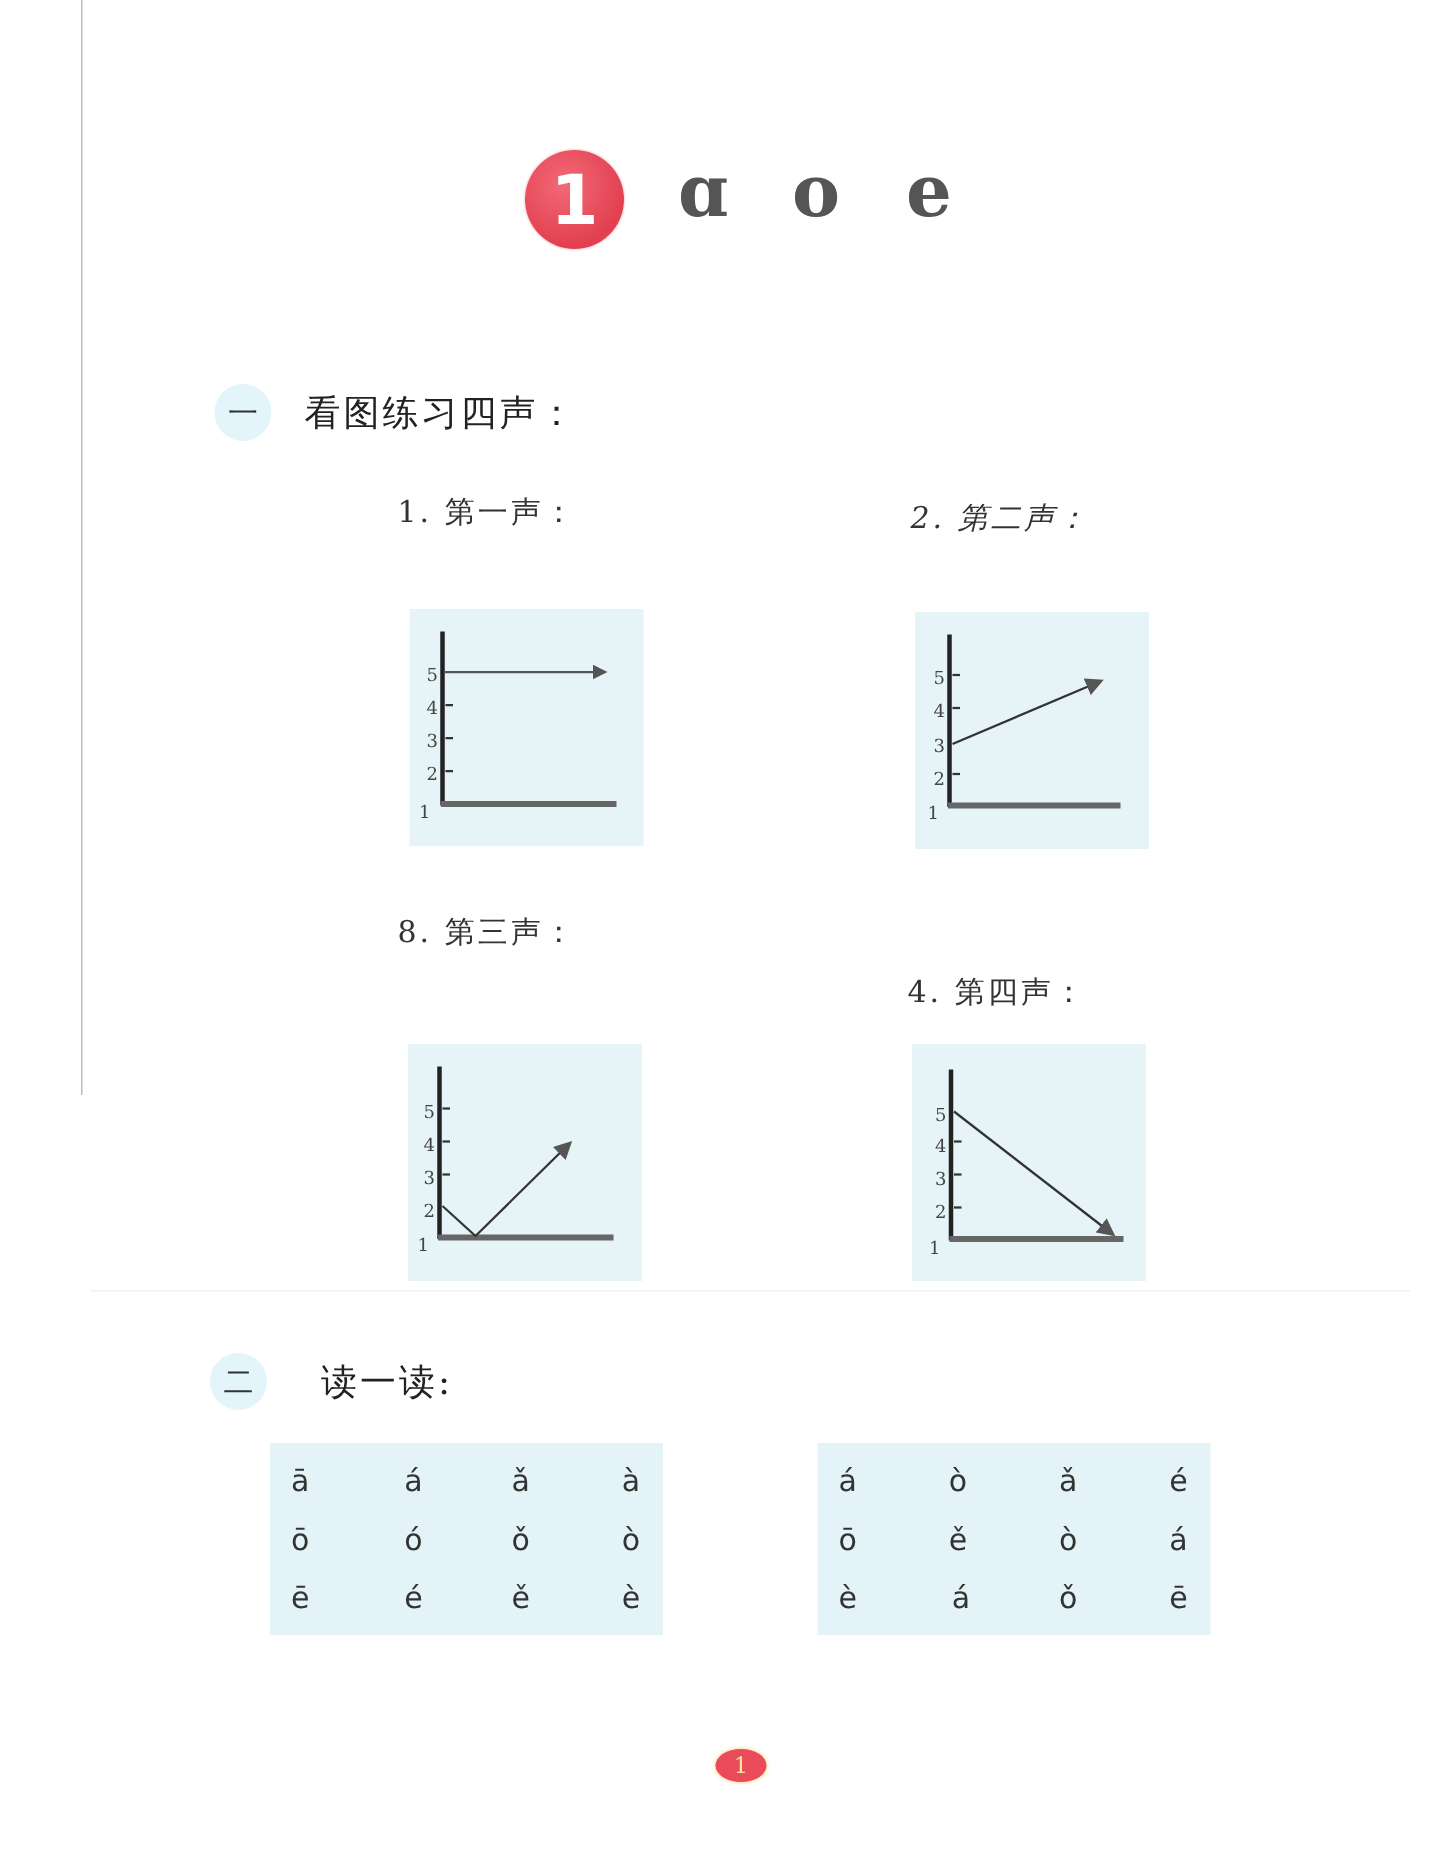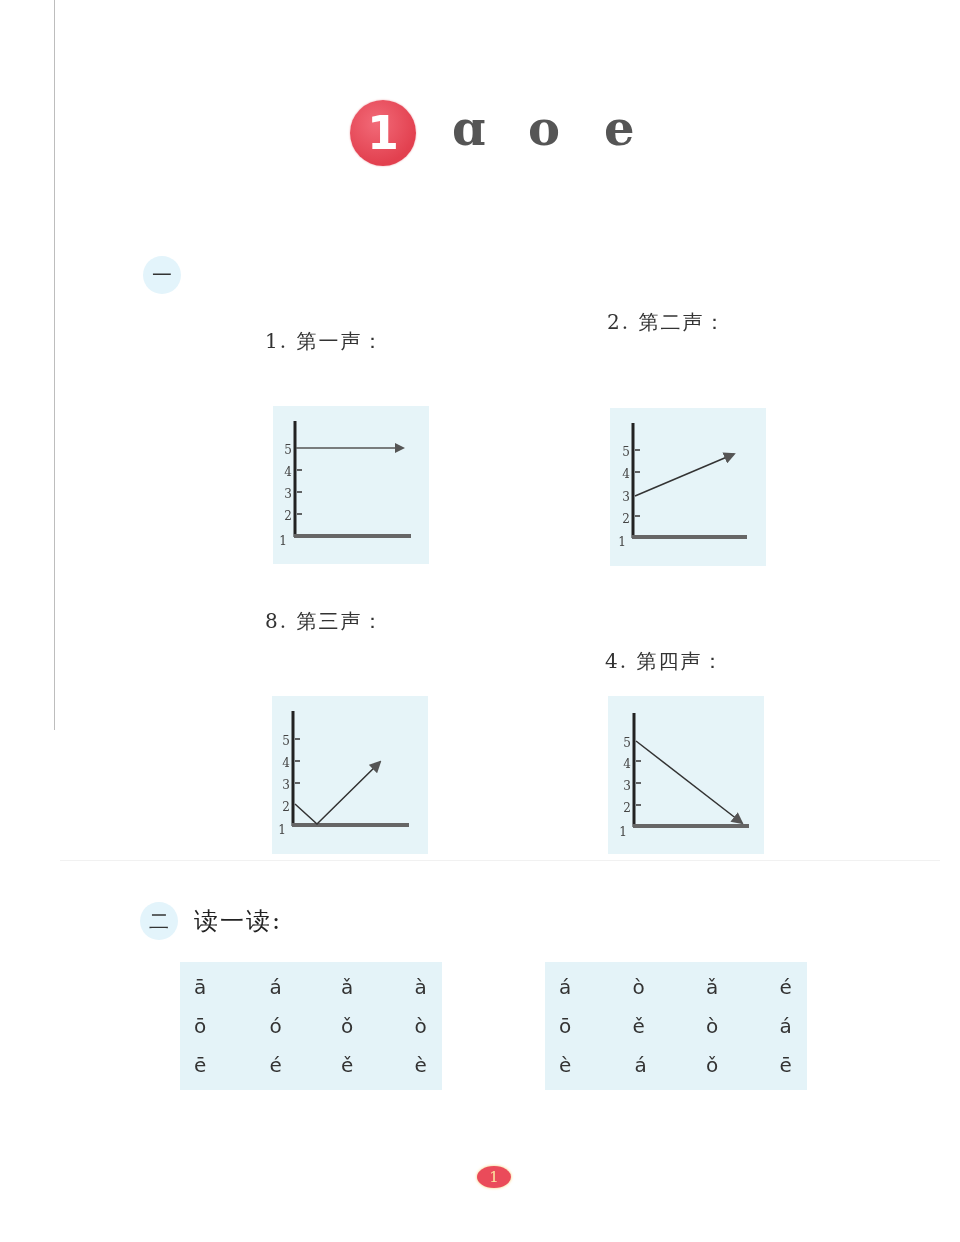--- a/index.html
+++ b/index.html
@@ -62,24 +62,25 @@
   <div class="lesson-badge">1</div>
   <div class="lesson-letters">
     <span class="lesson-letter">ɑ</span>
     <span class="lesson-letter">o</span>
     <span class="lesson-letter">e</span>
   </div>
 </div>
 
 <div class="section-head" style="left:143px; top:256px;">
   <div class="section-marker">一</div>
+  <div class="section-title" style="margin-left:22px;">看图练习四声：</div>
 </div>
 
 <div class="tone-label" style="left:265px; top:328px;">1. 第一声：</div>
-<div class="tone-label" style="left:607px; top:309px;">2. 第二声：</div>
+<div class="tone-label" style="left:607px; top:332px;font-style:italic;">2. 第二声：</div>
 <div class="tone-label" style="left:265px; top:608px;">8. 第三声：</div>
 <div class="tone-label" style="left:605px; top:608px;margin-top:40px;">4. 第四声：</div>
 
 <div class="chart-panel" style="left:273px; top:406px;">
   <svg width="156" height="158" viewBox="0 0 156 158">
     <defs>
       <marker id="ah" markerWidth="10" markerHeight="10" refX="8" refY="5" orient="auto" markerUnits="userSpaceOnUse">
         <path d="M0,0 L10,5 L0,10 z" fill="#555"></path>
       </marker>
     </defs>
@@ -171,21 +172,21 @@
         <text x="23" y="94">3</text>
         <text x="23" y="116">2</text>
         <text x="19" y="140">1</text>
     </g>
     <line x1="28" y1="45" x2="134" y2="127" stroke="#333" stroke-width="1.5" marker-end="url(#ah4)"></line>
   </svg>
 </div>
 
 <div class="section-head" style="left:140px; top:902px;">
   <div class="section-marker">二</div>
-  <div class="section-title" style="margin-left:16px;">读一读:</div>
+  <div class="section-title" style="margin-left:36px;">读一读:</div>
 </div>
 
 <div class="read-grid" style="left:180px; top:962px;">
   <span class="read-cell">ā</span>
   <span class="read-cell" style="padding-left:24px;">á</span>
   <span class="read-cell" style="padding-left:30px;">ǎ</span>
   <span class="read-cell" style="padding-left:38px;">à</span>
   <span class="read-cell">ō</span>
   <span class="read-cell" style="padding-left:24px;">ó</span>
   <span class="read-cell" style="padding-left:30px;">ǒ</span>

